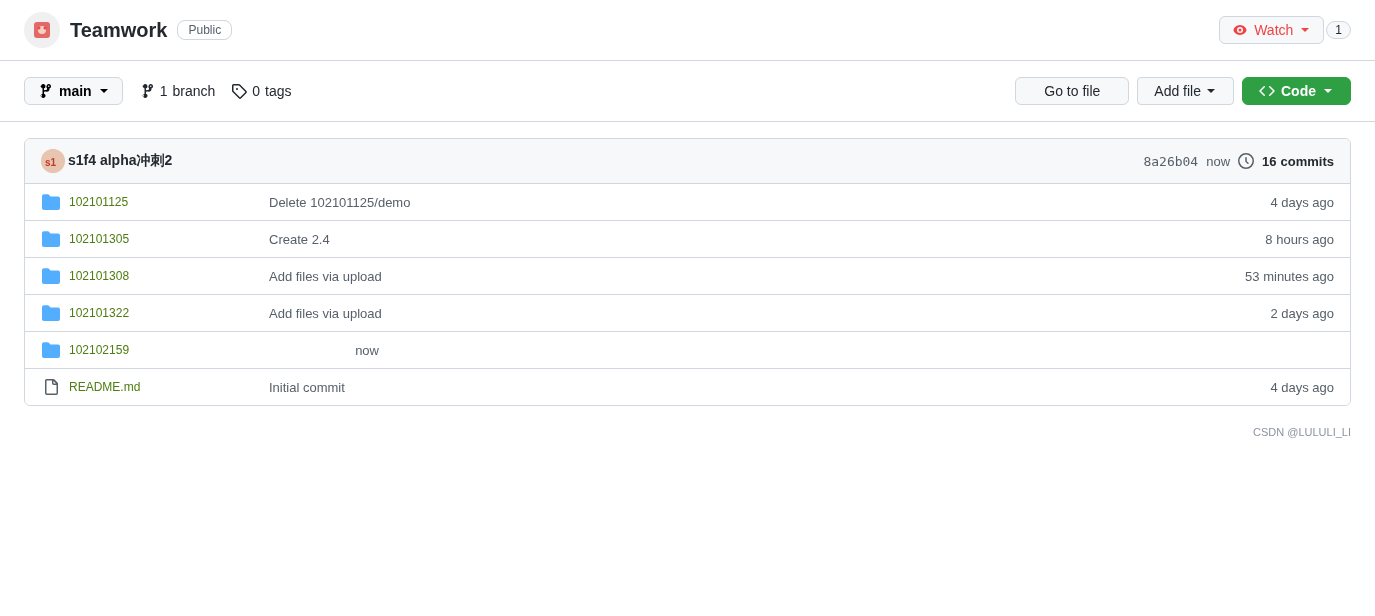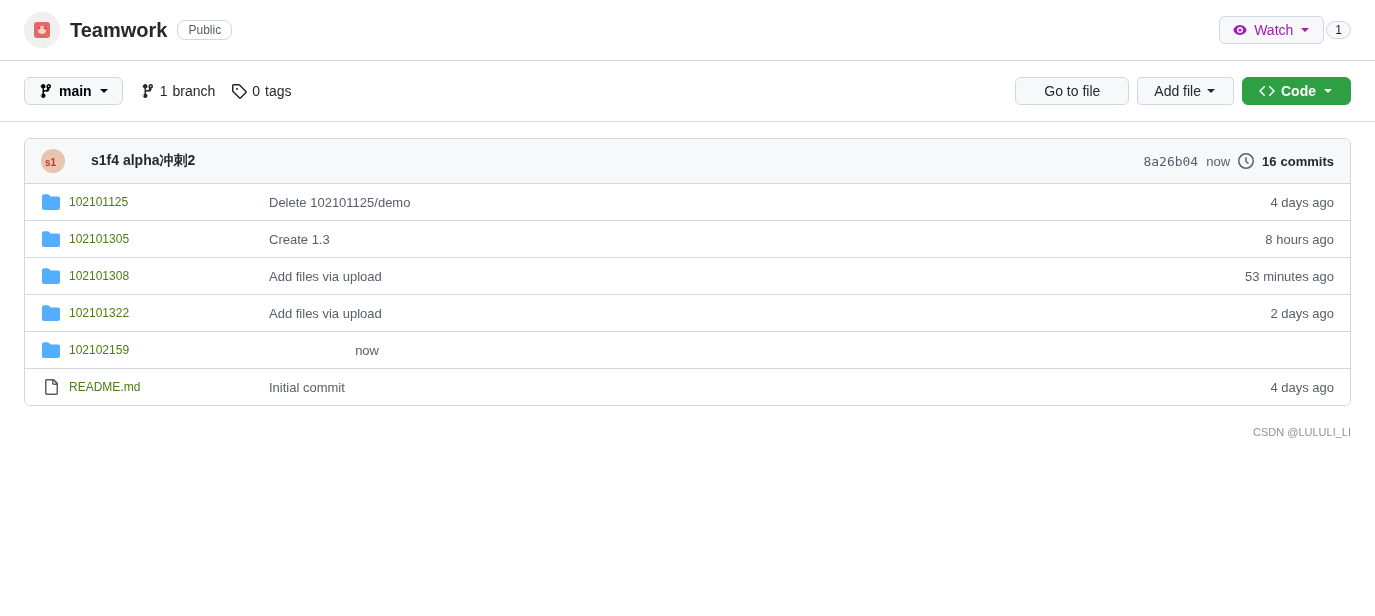--- a/index.html
+++ b/index.html
@@ -44,21 +44,21 @@
     .watch-btn {
       display: flex;
       align-items: center;
       gap: 6px;
       border: 1px solid #d0d7de;
       border-radius: 6px;
       padding: 5px 12px;
       background: #f6f8fa;
       cursor: pointer;
       font-size: 14px;
-      color: #a21caf;
+      color: #ef4444;
     }
     .watch-count {
       background: #f6f8fa;
       border: 1px solid #d0d7de;
       border-radius: 20px;
       padding: 1px 8px;
       font-size: 12px;
       color: #24292f;
       margin-left: 2px;
     }
@@ -167,21 +167,20 @@
       display: flex;
       align-items: center;
       justify-content: center;
       overflow: hidden;
     }
     .avatar svg { width: 24px; height: 24px; }
     .commit-message {
       font-size: 14px;
       font-weight: 600;
       color: #24292f;
-      margin-left: 23px;
     }
     .commit-right {
       display: flex;
       align-items: center;
       gap: 8px;
       color: #57606a;
       font-size: 13px;
     }
     .commit-hash {
       font-family: monospace;
@@ -371,21 +370,21 @@
       <span class="file-message">Delete 102101125/demo</span>
       <span class="file-time">4 days ago</span>
     </div>
       <div class="file-row">
       <div class="file-icon folder-icon">
         <svg width="18" height="18" viewBox="0 0 16 16" fill="#54aeff">
           <path d="M1.75 1A1.75 1.75 0 000 2.75v10.5C0 14.216.784 15 1.75 15h12.5A1.75 1.75 0 0016 13.25v-8.5A1.75 1.75 0 0014.25 3H7.5a.25.25 0 01-.2-.1l-.9-1.2C6.07 1.26 5.55 1 5 1H1.75z"></path>
         </svg>
       </div>
       <a class="file-name">102101305</a>
-      <span class="file-message">Create 1.3</span>
+      <span class="file-message">Create 2.4</span>
       <span class="file-time">8 hours ago</span>
     </div>
       <div class="file-row">
       <div class="file-icon folder-icon">
         <svg width="18" height="18" viewBox="0 0 16 16" fill="#54aeff">
           <path d="M1.75 1A1.75 1.75 0 000 2.75v10.5C0 14.216.784 15 1.75 15h12.5A1.75 1.75 0 0016 13.25v-8.5A1.75 1.75 0 0014.25 3H7.5a.25.25 0 01-.2-.1l-.9-1.2C6.07 1.26 5.55 1 5 1H1.75z"></path>
         </svg>
       </div>
       <a class="file-name">102101308</a>
       <span class="file-message">Add files via upload</span>

